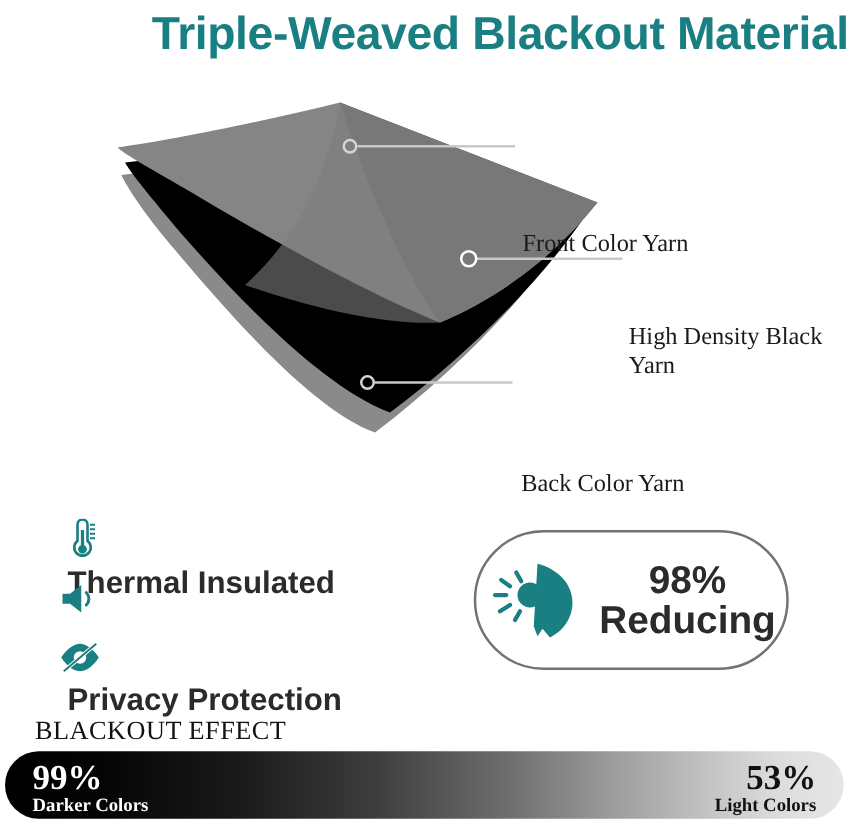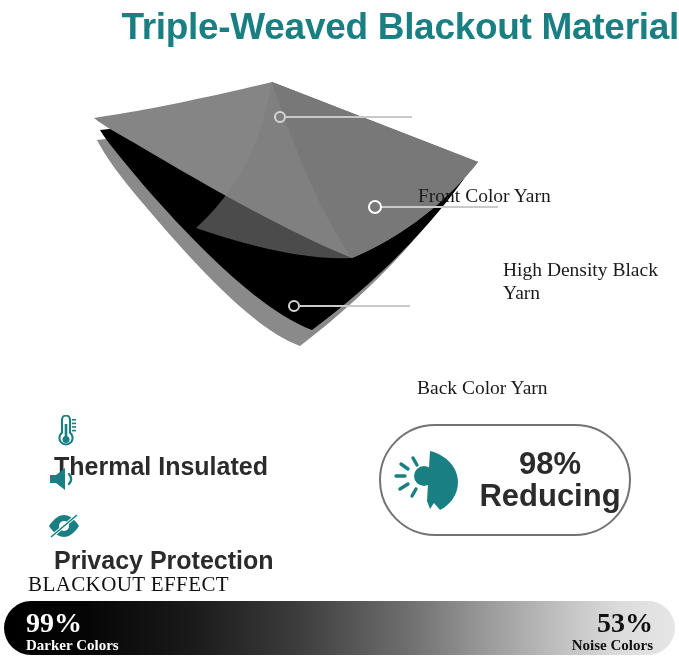--- a/index.html
+++ b/index.html
@@ -282,17 +282,17 @@
 
   <div class="effect-title">BLACKOUT EFFECT</div>
 
   <div class="effect-bar">
     <span class="bar-left">
       <span class="bar-pct">99%</span>
       <span class="bar-cap">Darker Colors</span>
     </span>
     <span class="bar-right">
       <span class="bar-pct">53%</span>
-      <span class="bar-cap">Noise Colors</span>
+      <span class="bar-cap">Light Colors</span>
     </span>
   </div>
 
 </div>
 
 </body></html>

